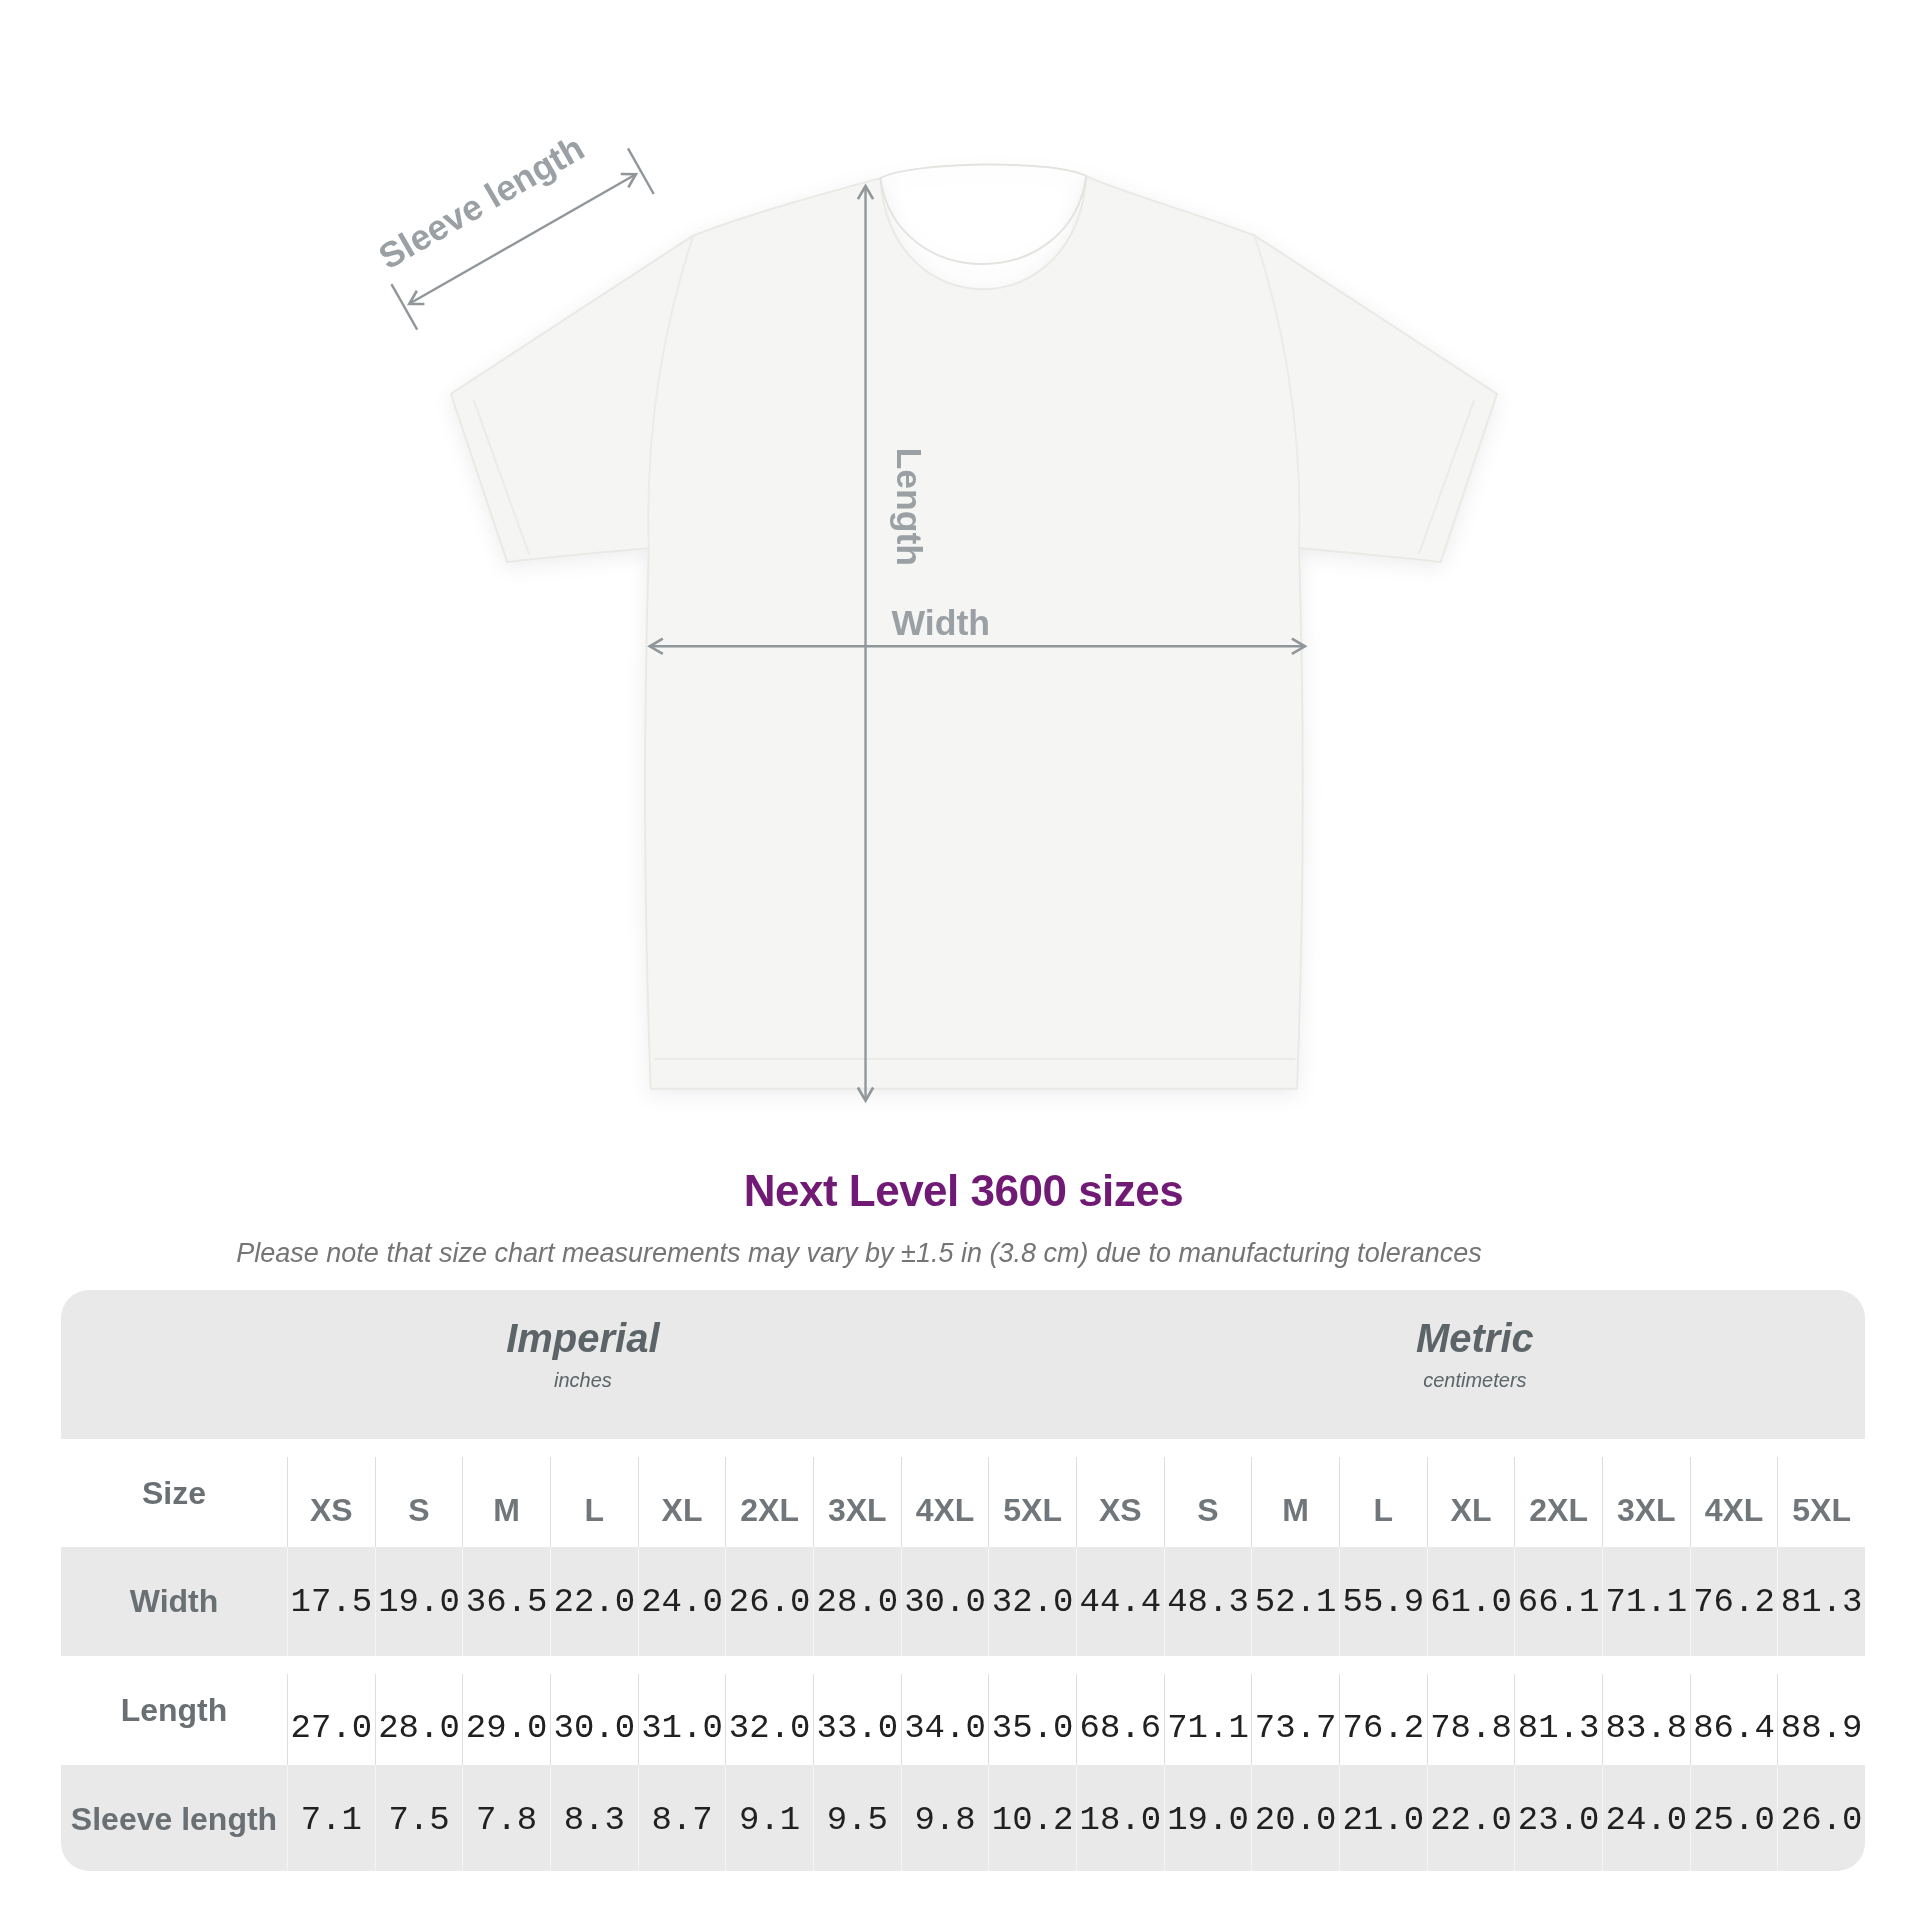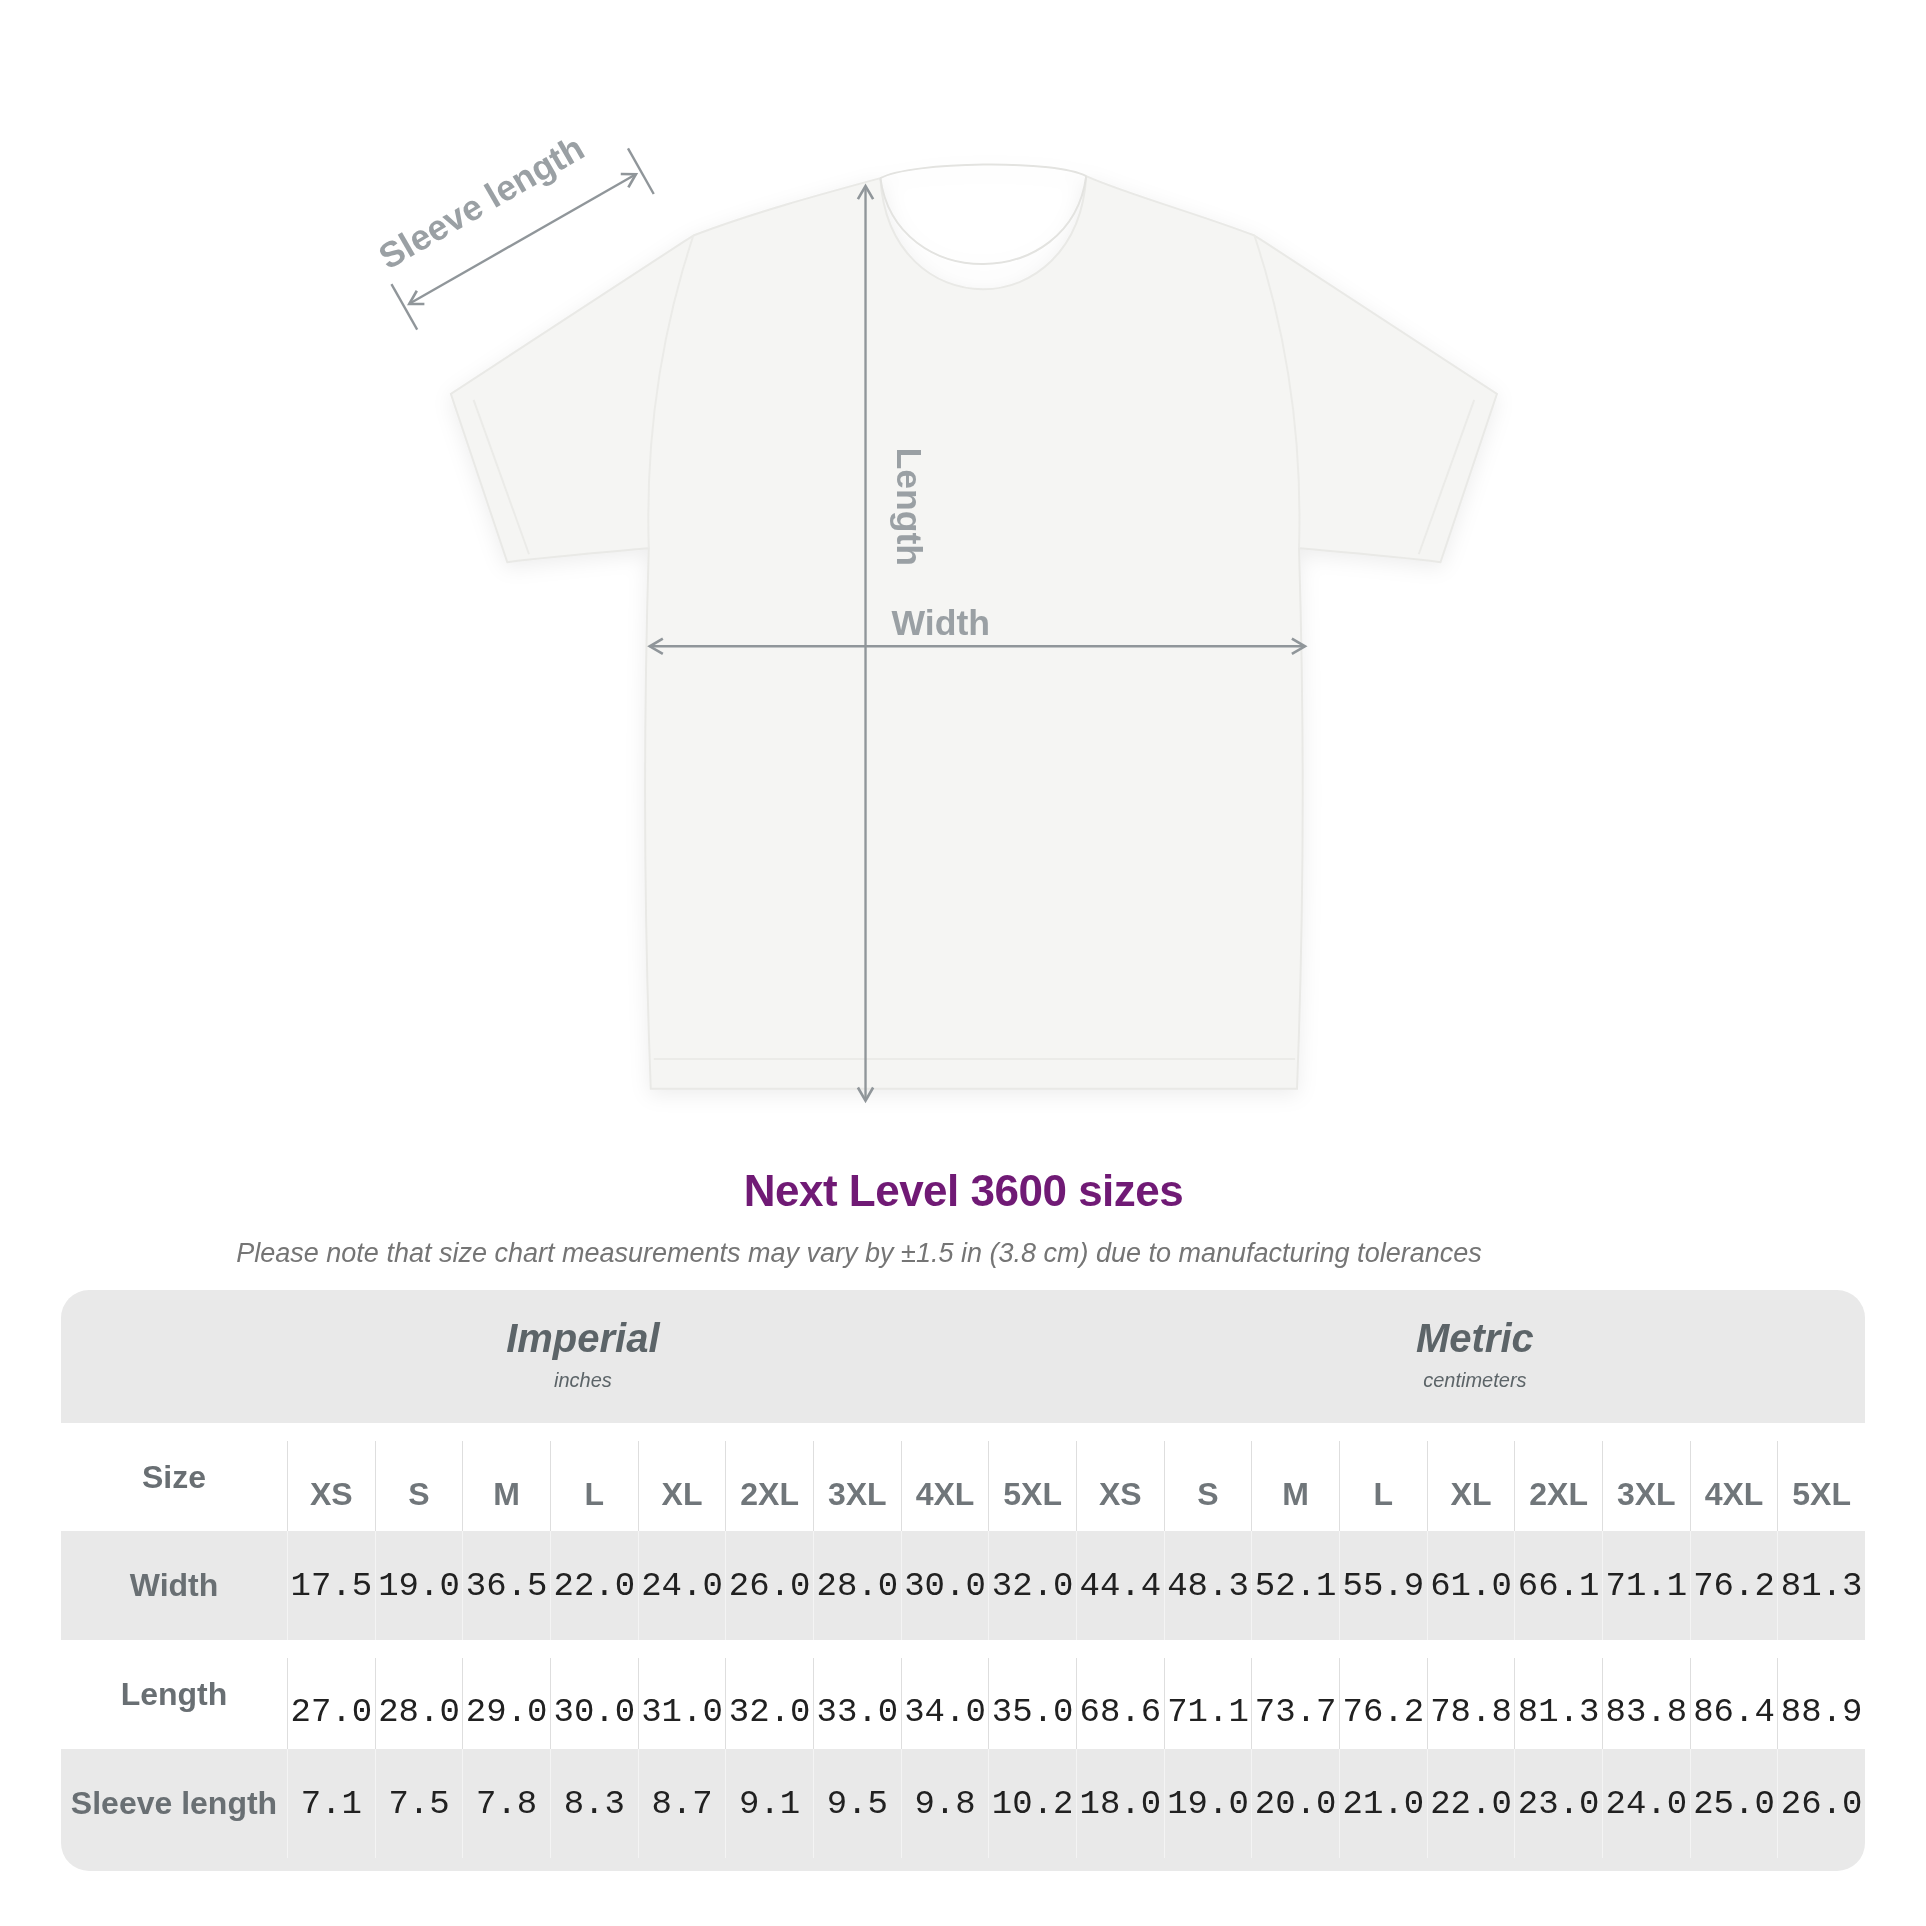--- a/index.html
+++ b/index.html
@@ -7,21 +7,21 @@
          font-family:"Liberation Sans",sans-serif;}
   svg.diagram{position:absolute;top:0;left:0;display:block;}
 
   .page-title{position:absolute;top:1166px;left:0;width:1927px;text-align:center;
               font-size:44px;font-weight:bold;color:#701a75;letter-spacing:-0.5px;}
   .page-subtitle{position:absolute;top:1238px;left:0;width:1718px;text-align:center;
                  font-style:italic;font-size:27px;color:#757575;}
 
   .size-table{position:absolute;top:1290px;left:61px;width:1804px;height:581px;
               background:#e9e9e9;border-radius:28px;overflow:hidden;}
-  .unit-row{display:flex;height:133px;padding-left:20px;}
+  .unit-row{display:flex;height:149px;padding-left:20px;}
   .unit-cell{text-align:center;padding-top:26px;box-sizing:border-box;}
   .unit-cell.imperial{width:1015px;}
   .unit-cell.metric{width:789px;}
   .unit-label{font-size:40px;font-weight:bold;font-style:italic;color:#5c6468;}
   .unit-sub{font-size:20px;font-style:italic;color:#5c6468;margin-top:8px;}
 
   .grid-row{display:grid;grid-template-columns:226px repeat(18,1fr);height:109px;
             align-items:center;text-align:center;}
   .row-size{height:108px;background:#ffffff;}
   .row-white{background:#ffffff;}

